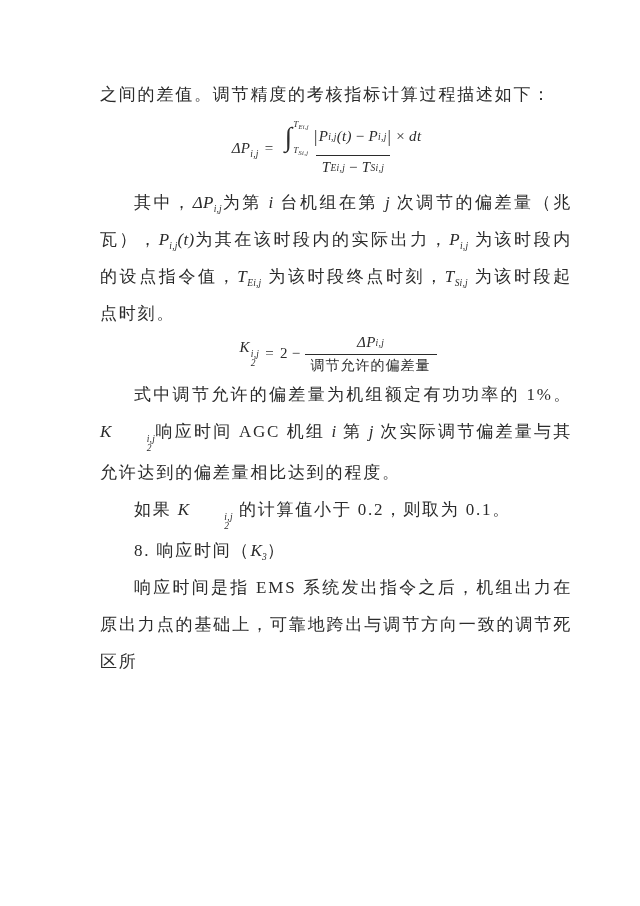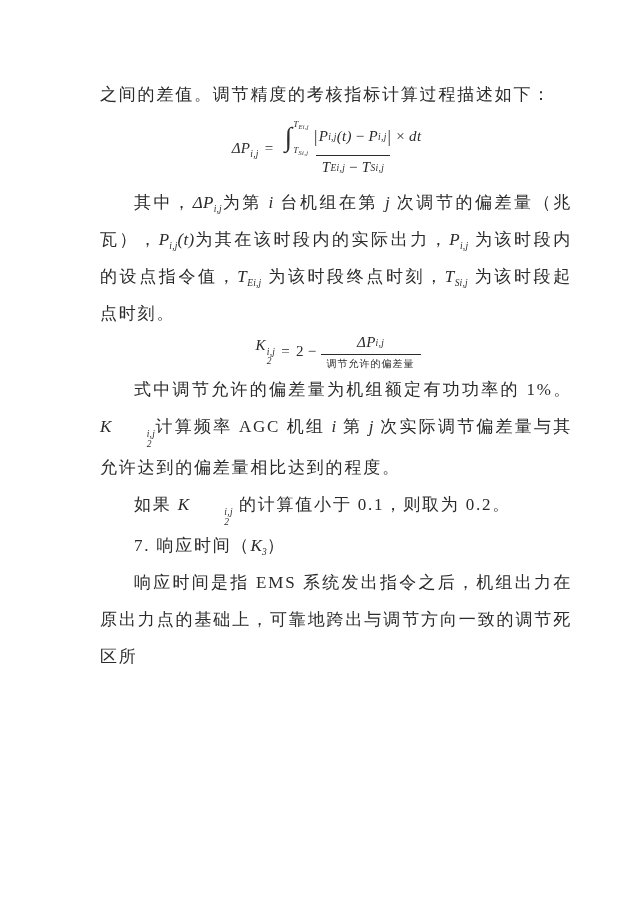--- a/index.html
+++ b/index.html
@@ -84,21 +84,21 @@
     flex-direction: column;
     justify-content: space-between;
     height: 32px;
     font-size: 9px;
     margin-right: 4px;
   }
   .int-bounds sub { font-size: 6.5px; vertical-align: -2px; }
   .int-bounds .bnd.upper { align-self: flex-start; margin-top: -2px; }
   .int-bounds .bnd.lower { align-self: flex-start; margin-bottom: -2px; }
   .abs { font-style: normal; font-size: 17px; margin: 0 1px; }
-  .den-cjk { font-size: 10px; letter-spacing: 1px; font-style: normal; }
+  .den-cjk { font-size: 14px; letter-spacing: 1px; font-style: normal; }
 </style>
 </head>
 <body>
 
 <div class="doc">
   <div class="body-text">
       <p><span>之间的差值。调节精度的考核指标计算过程描述如下：</span></p>
     </div>
 
   <div class="formula f1">
@@ -150,22 +150,22 @@
           <sub class="lat">i,j</sub>
         </span>
       <span class="den den-cjk">调节允许的偏差量</span>
     </span>
   </div>
 
   <div class="body-text">
       <p class="ind"><span>式中调节允许的偏差量为机组额定有功功率的 1%。</span><span class="lat">K<span class="stack">
             <span class="st-sup">i,j</span>
             <span class="st-sub">2</span>
-          </span></span><span>计算频率 AGC 机组 </span><span class="lat">i</span><span> 第 </span><span class="lat">j</span><span> 次实际调节偏差量与其允许达到的偏差量相比达到的程度。</span></p>
+          </span></span><span>响应时间 AGC 机组 </span><span class="lat">i</span><span> 第 </span><span class="lat">j</span><span> 次实际调节偏差量与其允许达到的偏差量相比达到的程度。</span></p>
       <p class="ind"><span>如果 </span><span class="lat">K<span class="stack">
             <span class="st-sup">i,j</span>
             <span class="st-sub">2</span>
-          </span></span><span> 的计算值小于 0.1，则取为 0.2。</span></p>
-      <p class="ind"><span>7. 响应时间（</span><span class="lat">K<sub>3</sub></span><span>）</span></p>
+          </span></span><span> 的计算值小于 0.2，则取为 0.1。</span></p>
+      <p class="ind"><span>8. 响应时间（</span><span class="lat">K<sub>3</sub></span><span>）</span></p>
       <p class="ind"><span>响应时间是指 EMS 系统发出指令之后，机组出力在原出力点的基础上，可靠地跨出与调节方向一致的调节死区所</span></p>
     </div>
 
 </div>
 
 </body></html>

